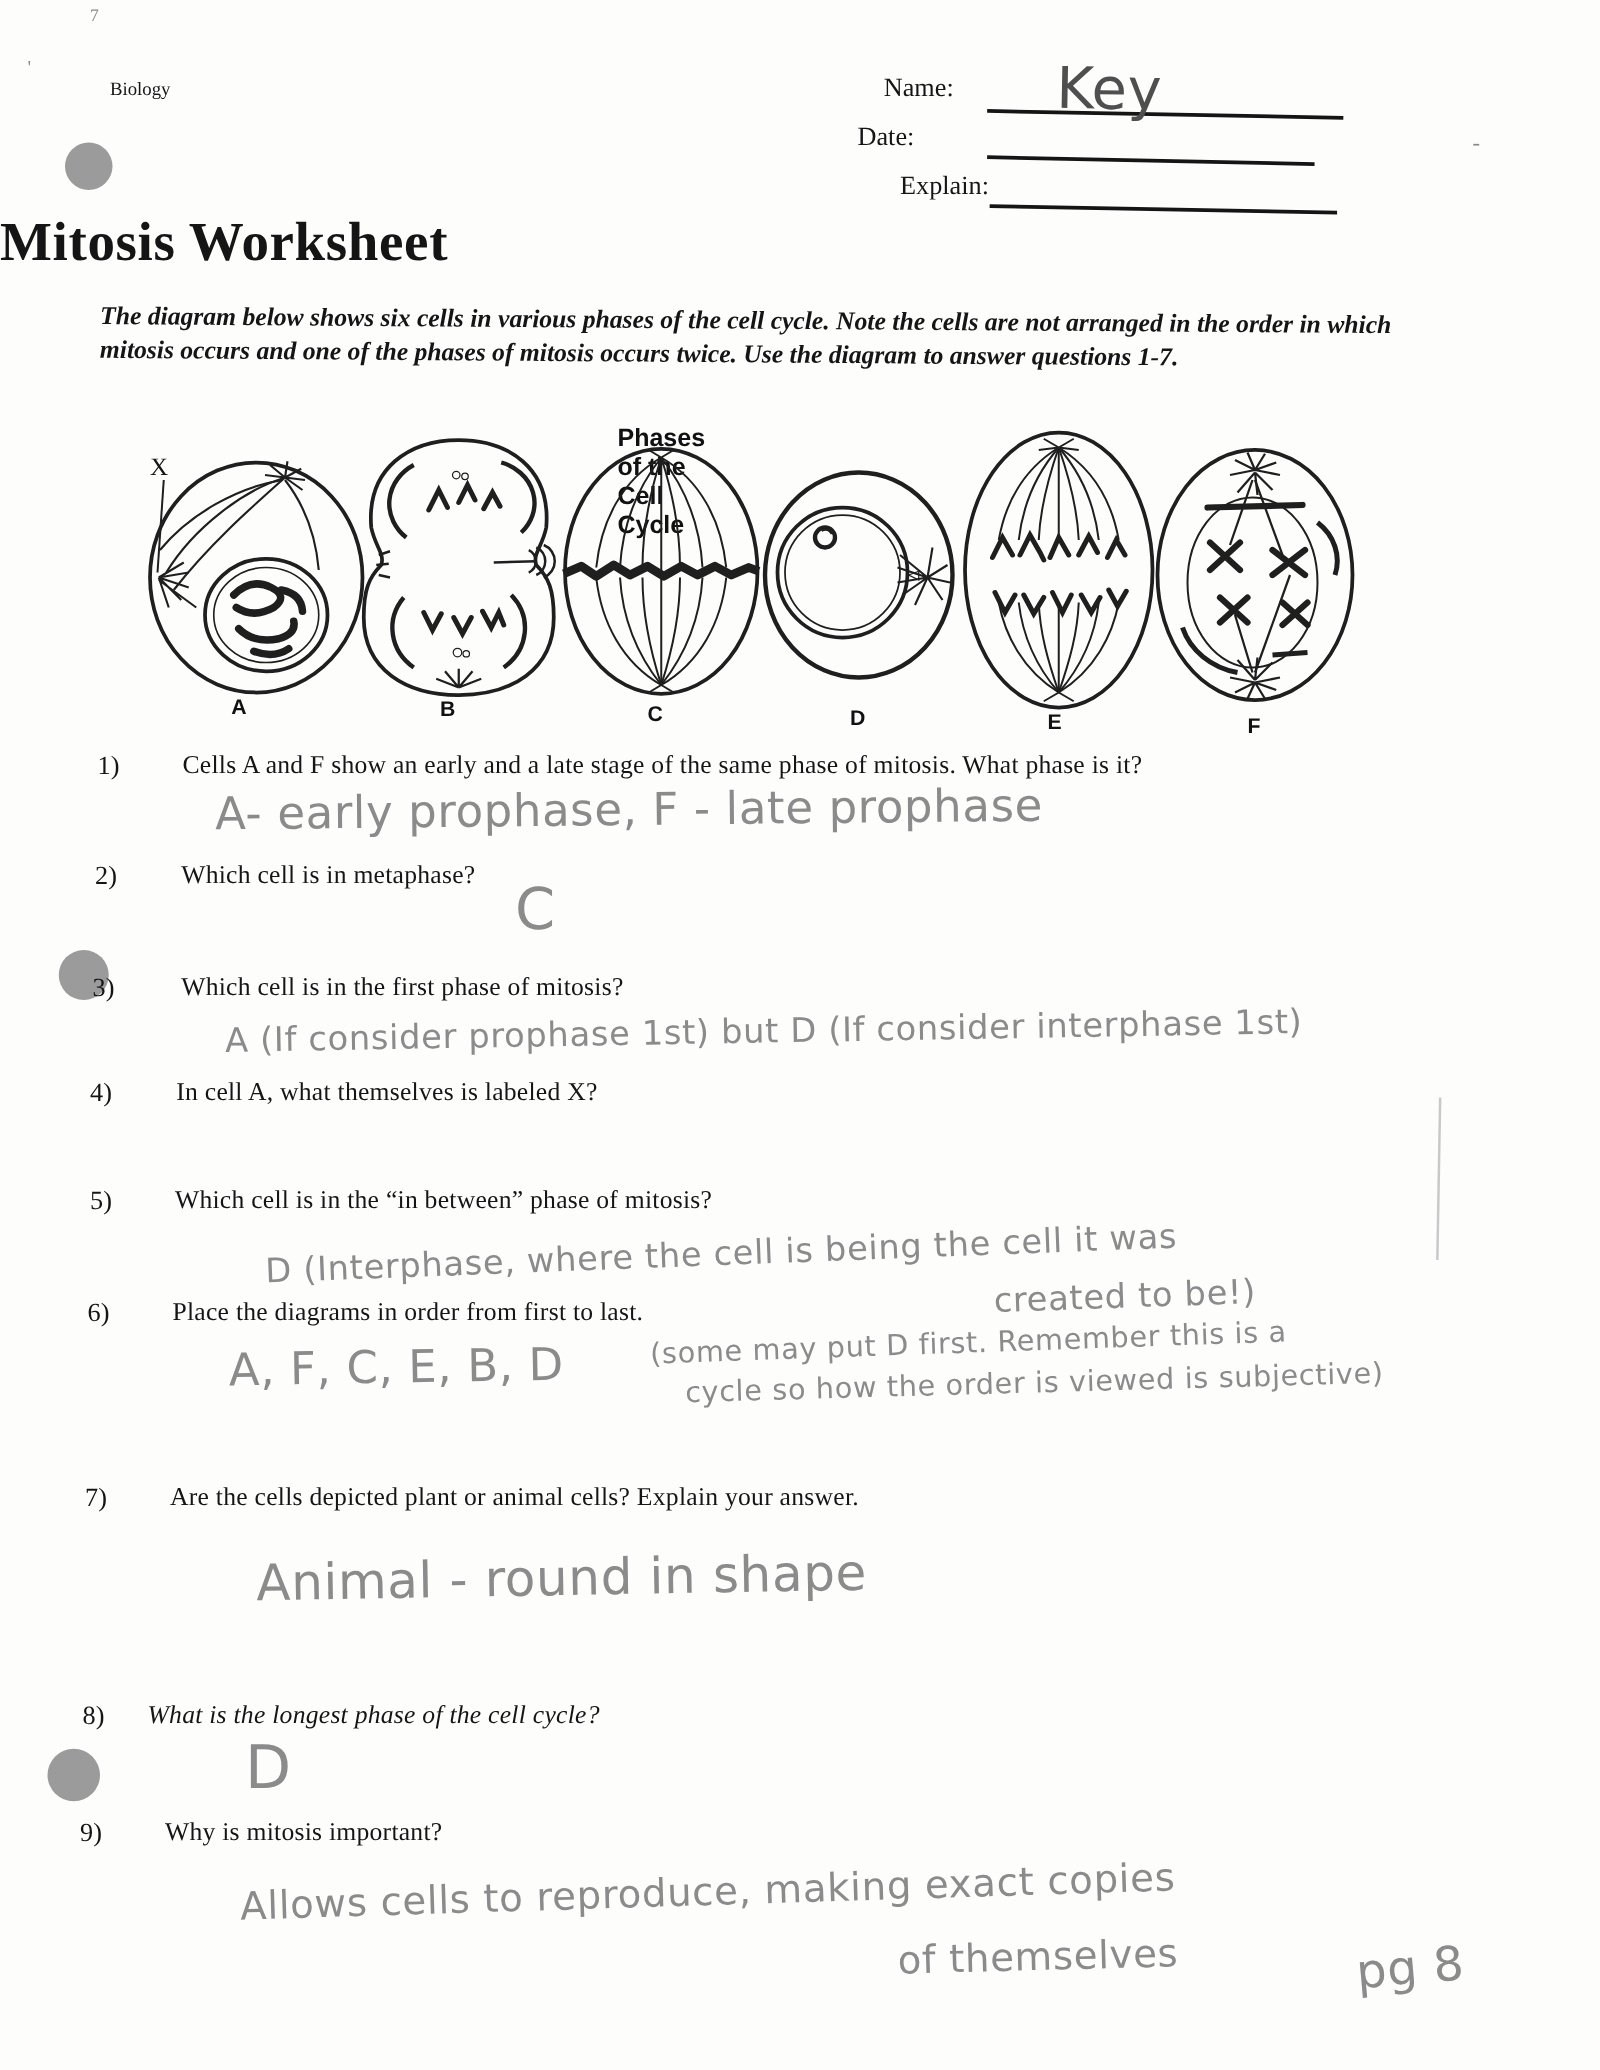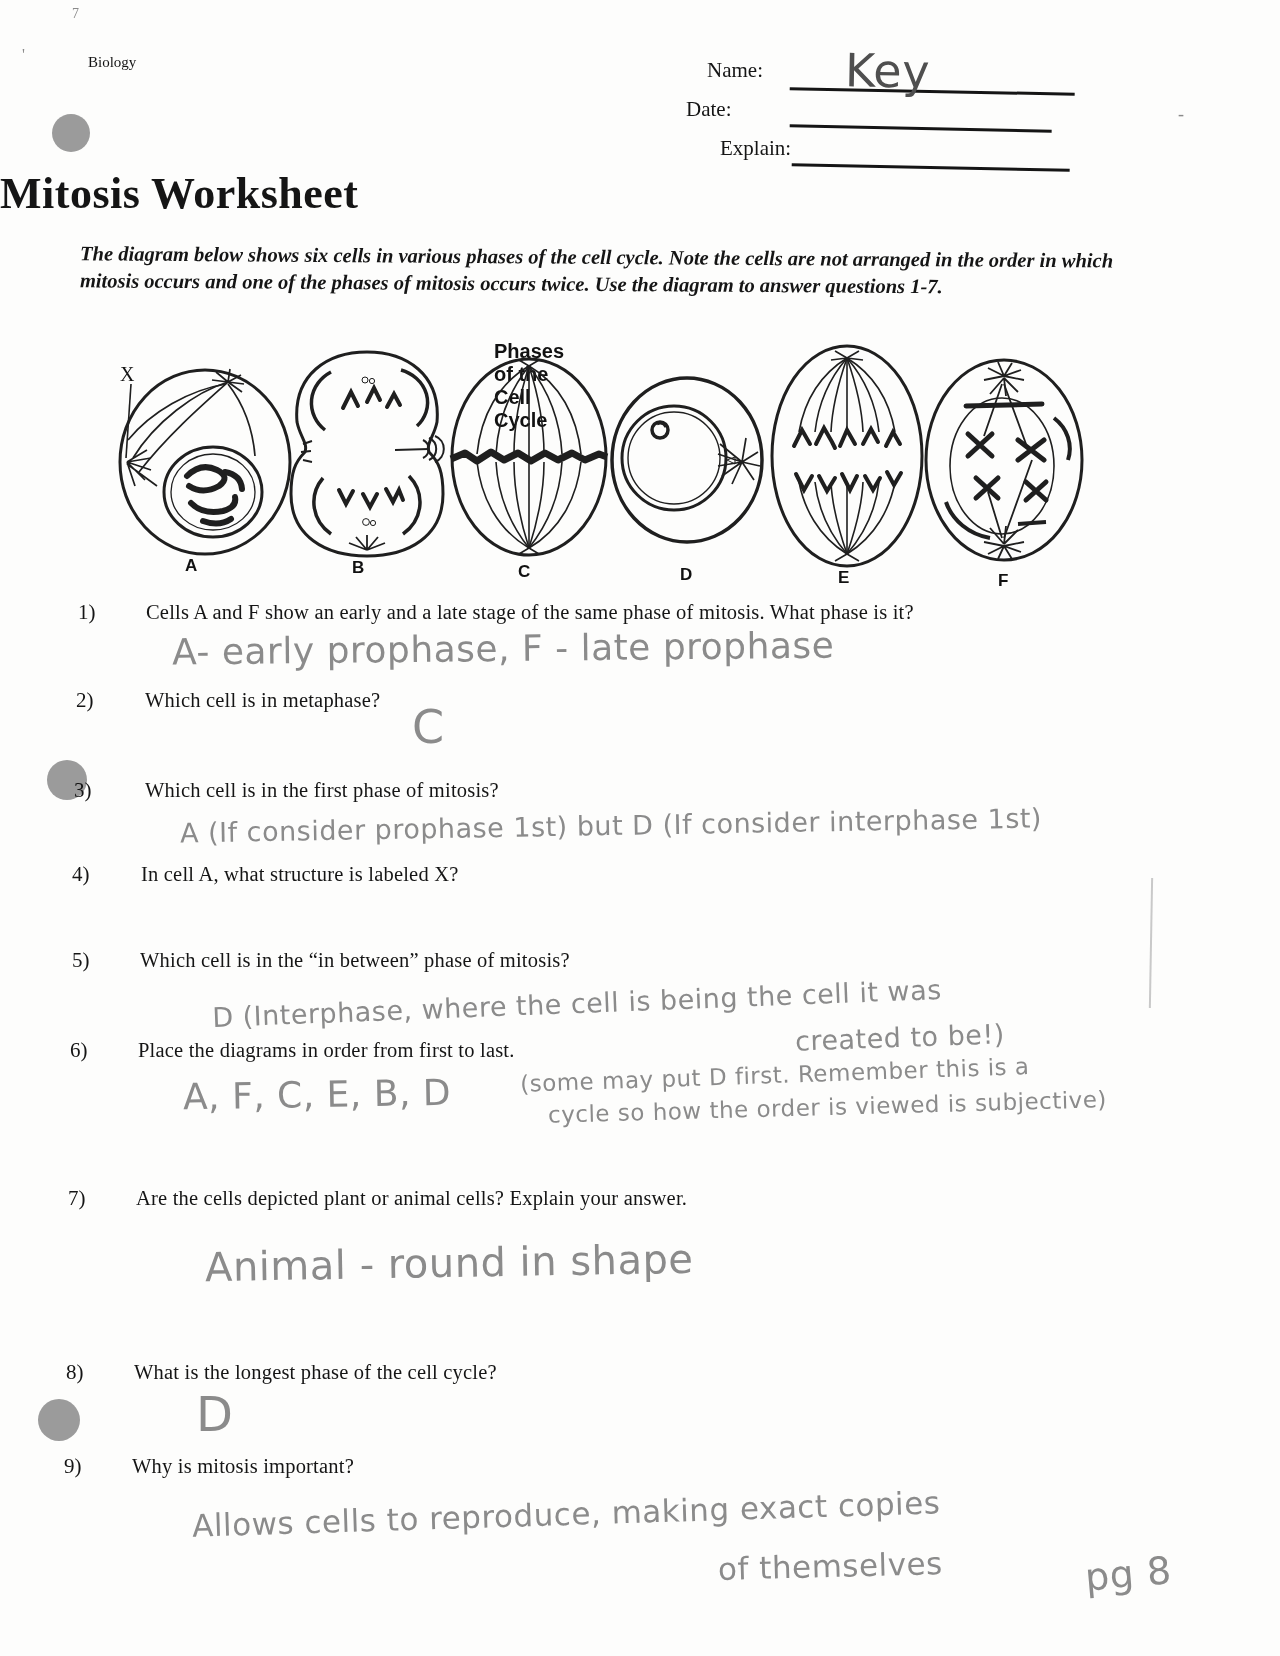--- a/index.html
+++ b/index.html
@@ -32,21 +32,21 @@
 <div class="sheet">
 
   <span class="abs artifact" style="left:72px;top:6px;font-size:14px;">7</span>
   <span class="abs artifact" style="left:22px;top:46px;font-size:16px;">'</span>
   <span class="abs artifact" style="left:1178px;top:104px;font-size:18px;">-</span>
   <div class="hole" style="left:52px;top:114px;width:38px;height:38px;"></div>
   <div class="hole" style="left:47px;top:760px;width:40px;height:40px;"></div>
   <div class="hole" style="left:38px;top:1399px;width:42px;height:42px;"></div>
   <div class="abs" style="left:1150px;top:878px;width:2px;height:130px;background:#c9c9c9;transform:rotate(1deg);"></div>
 
-  <span class="abs print" style="left:88px;top:54px;font-size:15px;">Biology</span>
+  <span class="abs print" style="left:88px;top:64px;font-size:15px;">Biology</span>
 
   <span class="abs print field-label" style="left:707px;top:58px;">Name:</span>
   <div class="field-line" style="left:790px;top:58px;width:285px;height:32px;transform:rotate(1.1deg);"></div>
   <span class="abs hand" style="left:845px;top:44px;font-size:46px;color:#4f4f4f;transform:rotate(1deg);">Key</span>
 
   <span class="abs print field-label" style="left:686px;top:97px;">Date:</span>
   <div class="field-line" style="left:790px;top:95px;width:262px;height:32px;transform:rotate(1.2deg);"></div>
 
   <span class="abs print field-label" style="left:720px;top:136px;">Explain:</span>
   <div class="field-line" style="left:792px;top:134px;width:278px;height:32px;transform:rotate(1.1deg);"></div>
@@ -225,39 +225,39 @@
 
   <span class="abs print q-num" style="left:76px;top:688px;">2)</span>
   <span class="abs print q-text" style="left:145px;top:689px;">Which cell is in metaphase?</span>
   <span class="abs hand" style="left:412px;top:700px;font-size:46px;">C</span>
 
   <span class="abs print q-num" style="left:74px;top:778px;">3)</span>
   <span class="abs print q-text" style="left:145px;top:779px;">Which cell is in the first phase of mitosis?</span>
   <span class="abs hand" style="left:180px;top:810px;font-size:27px;transform:rotate(-1deg);">A (If consider prophase 1st) but D (If consider interphase 1st)</span>
 
   <span class="abs print q-num" style="left:72px;top:862px;">4)</span>
-  <span class="abs print q-text" style="left:141px;top:863px;">In cell A, what structure is labeled X?</span>
+  <span class="abs print q-text" style="left:141px;top:863px;">In cell A, what themselves is labeled X?</span>
 
   <span class="abs print q-num" style="left:72px;top:948px;">5)</span>
   <span class="abs print q-text" style="left:140px;top:949px;">Which cell is in the “in between” phase of mitosis?</span>
   <span class="abs hand" style="left:212px;top:988px;font-size:27px;transform:rotate(-2.2deg);">D (Interphase, where the cell is being the cell it was</span>
   <span class="abs hand" style="left:795px;top:1022px;font-size:27px;transform:rotate(-2deg);">created to be!)</span>
 
   <span class="abs print q-num" style="left:70px;top:1038px;">6)</span>
   <span class="abs print q-text" style="left:138px;top:1039px;">Place the diagrams in order from first to last.</span>
   <span class="abs hand" style="left:183px;top:1074px;font-size:36px;transform:rotate(-1deg);">A, F, C, E, B, D</span>
   <span class="abs hand" style="left:520px;top:1062px;font-size:23px;transform:rotate(-2deg);">(some may put D first. Remember this is a</span>
   <span class="abs hand" style="left:548px;top:1094px;font-size:23px;transform:rotate(-1.6deg);">cycle so how the order is viewed is subjective)</span>
 
   <span class="abs print q-num" style="left:68px;top:1186px;">7)</span>
   <span class="abs print q-text" style="left:136px;top:1187px;">Are the cells depicted plant or animal cells?  Explain your answer.</span>
   <span class="abs hand" style="left:205px;top:1240px;font-size:40px;transform:rotate(-1deg);">Animal - round in shape</span>
 
   <span class="abs print q-num" style="left:66px;top:1360px;">8)</span>
-  <span class="abs print q-text" style="left:134px;top:1361px;">What is the longest phase of the cell cycle?</span>
+  <span class="abs print q-text" style="left:118px;top:1361px;font-style:italic;">What is the longest phase of the cell cycle?</span>
   <span class="abs hand" style="left:196px;top:1386px;font-size:48px;">D</span>
 
   <span class="abs print q-num" style="left:64px;top:1454px;">9)</span>
   <span class="abs print q-text" style="left:132px;top:1455px;">Why is mitosis important?</span>
   <span class="abs hand" style="left:192px;top:1496px;font-size:31px;transform:rotate(-1.8deg);">Allows cells to reproduce, making exact copies</span>
   <span class="abs hand" style="left:718px;top:1548px;font-size:31px;transform:rotate(-1.5deg);">of themselves</span>
 
   <span class="abs hand" style="left:1085px;top:1552px;font-size:38px;transform:rotate(-5deg);">pg 8</span>
 
 </div>

